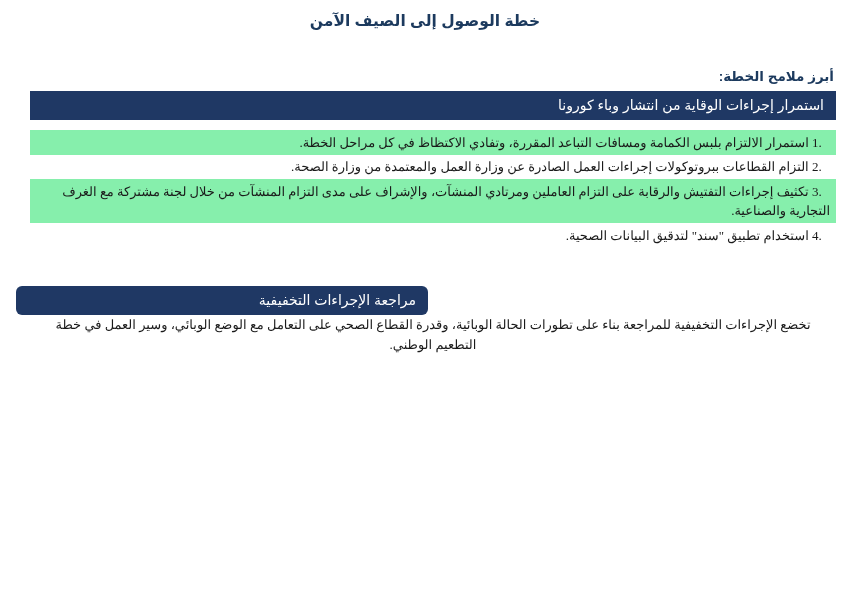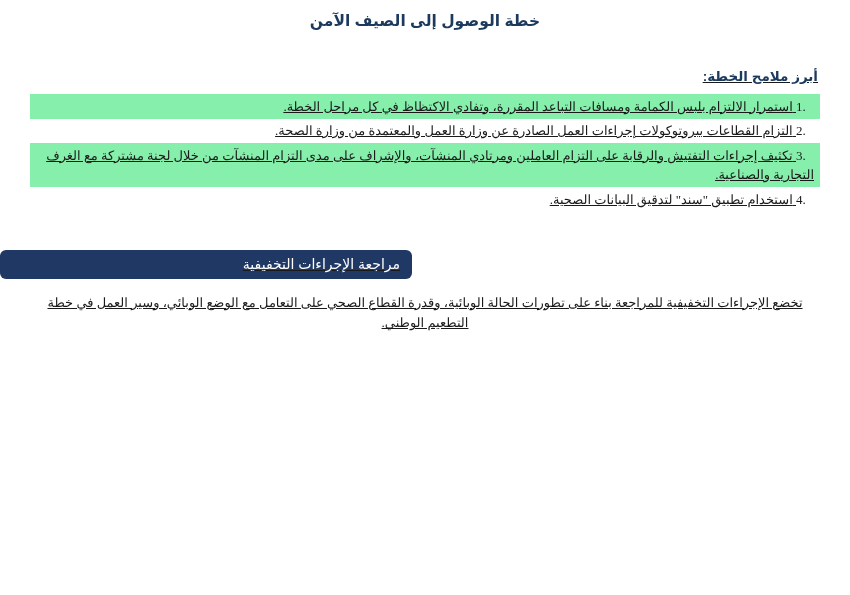--- a/index.html
+++ b/index.html
@@ -28,23 +28,22 @@
     text-align: center;
     font-family: "Liberation Sans", "DejaVu Sans", sans-serif;
     font-size: 15.5px;
     font-weight: bold;
     color: #1c3a5e;
     letter-spacing: 0;
   }
   .content {
     position: absolute;
     top: 68px;
-    right: 30px;
+    right: 14px;
     left: 30px;
-    text-decoration: underline;
   }
   .section-lead {
     text-align: right;
     font-family: "Liberation Sans", "DejaVu Sans", sans-serif;
     font-size: 13.5px;
     font-weight: bold;
     color: #1c3a5e;
     padding-right: 2px;
     margin-bottom: 7px;
   }
@@ -100,35 +99,35 @@
     background: transparent;
   }
   .gap {
     height: 28px;
   }
   .para {
     font-family: "Liberation Serif", "DejaVu Serif", serif;
     font-size: 13px;
     line-height: 1.6;
     text-align: center;
-    margin-top: 14px;
     padding: 0 10px;
   }
 </style>
 </head>
 <body>
 
 <div class="page">
 
   <div class="doc-title">خطة الوصول إلى الصيف الآمن</div>
 
   <div class="content">
 
     <div class="section-lead">أبرز ملامح الخطة:</div>
 
+    <div class="bar wide">استمرار إجراءات الوقاية من انتشار وباء كورونا</div>
 
     <div class="list-block">
       <ol class="items">
         <li class="shade"><span class="num">1.</span> <span>استمرار الالتزام بلبس الكمامة ومسافات التباعد المقررة، وتفادي الاكتظاظ في كل مراحل الخطة.</span></li>
         <li class="plain"><span class="num">2.</span> <span>التزام القطاعات ببروتوكولات إجراءات العمل الصادرة عن وزارة العمل والمعتمدة من وزارة الصحة.</span></li>
         <li class="shade"><span class="num">3.</span> <span>تكثيف إجراءات التفتيش والرقابة على التزام العاملين ومرتادي المنشآت، والإشراف على مدى التزام المنشآت من خلال لجنة مشتركة مع الغرف التجارية والصناعية.</span></li>
         <li class="plain"><span class="num">4.</span> <span>استخدام تطبيق "سند" لتدقيق البيانات الصحية.</span></li>
       </ol>
     </div>
 

